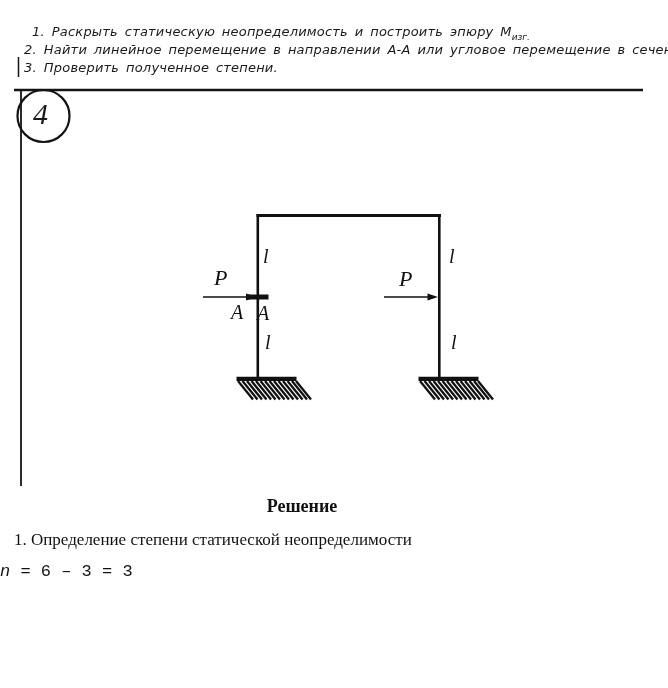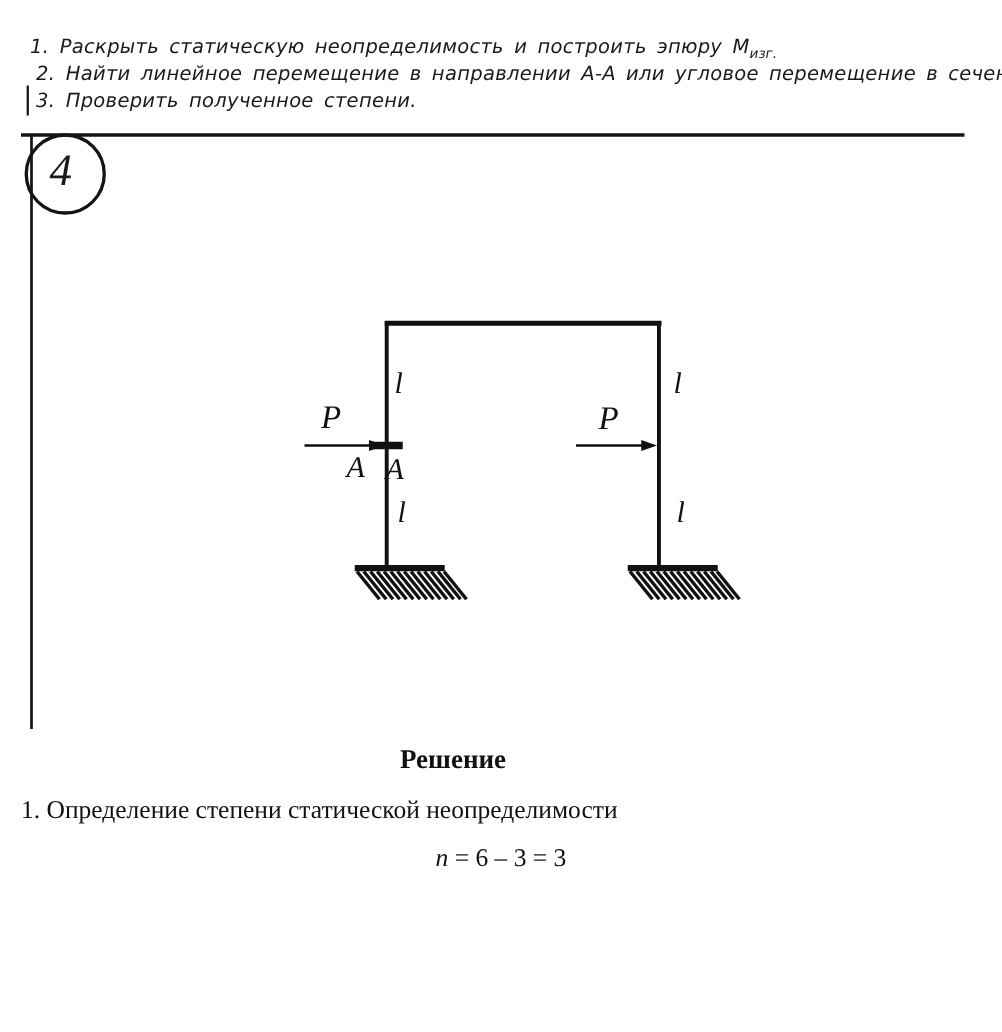--- a/index.html
+++ b/index.html
@@ -49,30 +49,30 @@
     text-align:center;font-weight:bold;font-size:18px;color:#111;
   }
   .sol-step{
     position:absolute;left:14px;
     font-size:17px;color:#111;white-space:nowrap;
   }
   .step1{top:530px;text-align:center;}
   .step2{top:595px;}
   .sol-formula{
     position:absolute;left:0;top:562px;width:668px;
-    text-align:center;font-size:17px;color:#111;
+    font-size:17px;color:#111;font-family:Liberation Mono, monospace;
   }
   .sol-formula .var{font-style:italic;}
 </style>
 </head>
 <body>
 
 <div class="page">
 
-  <div class="task-line" style="left:20px;top:24px;">
+  <div class="task-line" style="left:32px;top:24px;">
     <span class="num">1.</span><span>Раскрыть статическую неопределимость и построить эпюру М</span><sub>изг.</sub>
   </div>
   <div class="task-line" style="left:24px;top:42px;">
     <span class="num">2.</span><span>Найти линейное перемещение в направлении А-А или угловое перемещение в сечении В.</span>
   </div>
   <div class="task-line" style="left:24px;top:60px;">
     <span class="num">3.</span><span>Проверить полученное степени.</span>
   </div>
 
   <svg class="overlay" viewBox="0 0 668 688">

